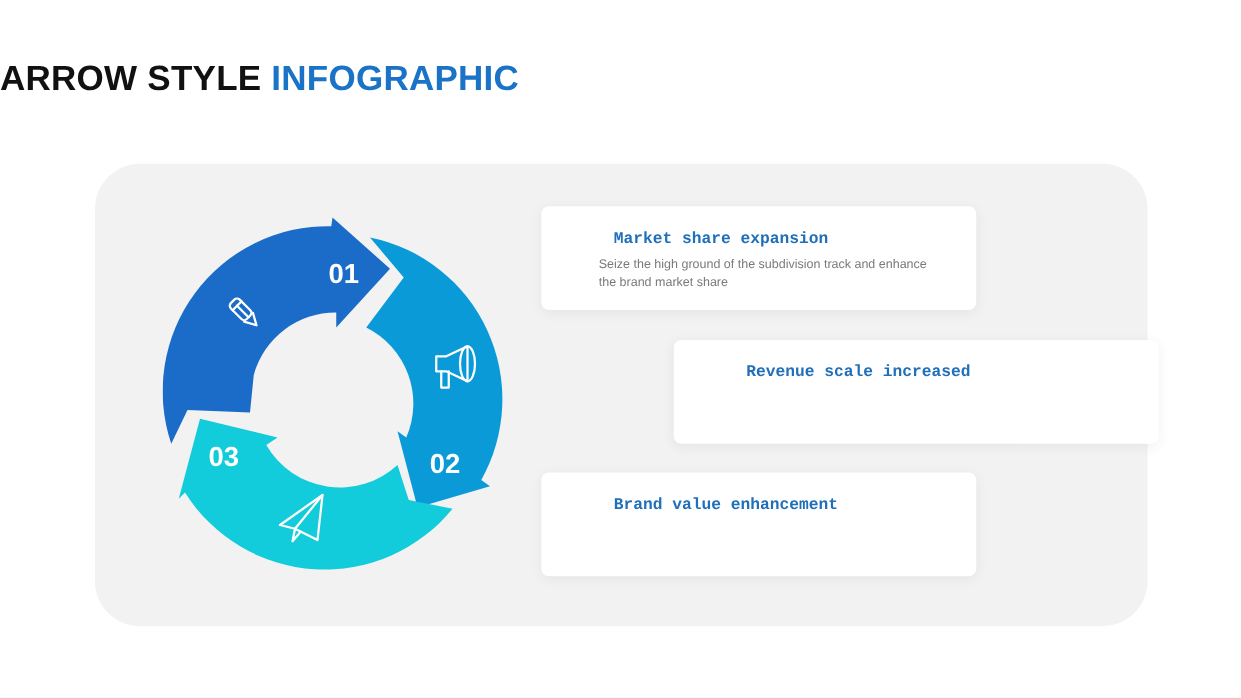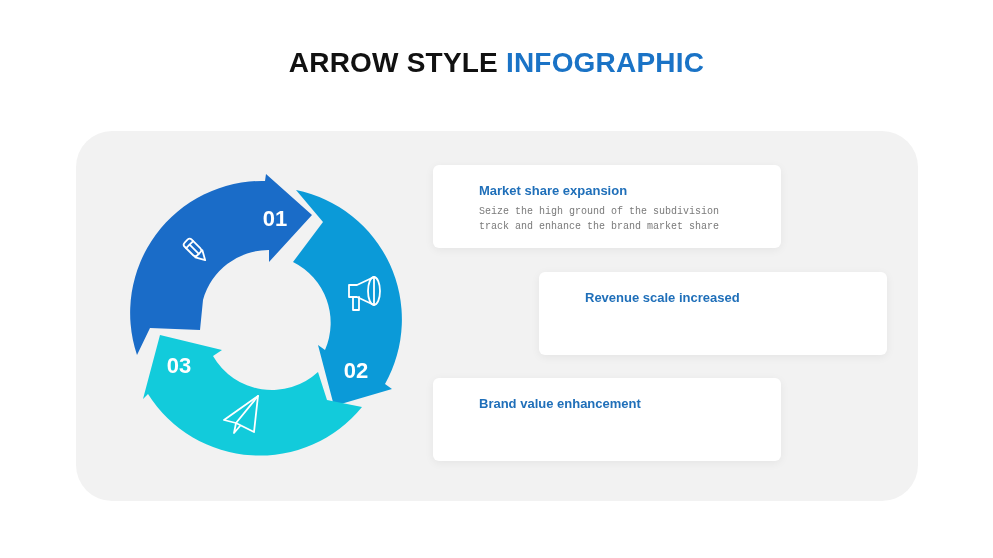--- a/index.html
+++ b/index.html
@@ -1,25 +1,25 @@
 <!DOCTYPE html>
 <html><head>
 <meta charset="utf-8">
 <style>
   html, body { margin:0; padding:0; }
   body { width:993px; height:558px; background:#ffffff; position:relative; overflow:hidden; font-family:"Liberation Sans", sans-serif; }
-  .title { position:absolute; left:0; width:993px; top:47px; text-align:center; font-size:28px; font-weight:700; letter-spacing:0.2px; color:#111111; font-family:"Liberation Sans", sans-serif; }
+  .title { position:absolute; left:0; width:993px; top:47px; font-size:28px; font-weight:700; letter-spacing:0.2px; color:#111111; font-family:"Liberation Sans", sans-serif; }
   .title .accent { color:#1a73c6; }
   .panel { position:absolute; left:76px; top:131px; width:842px; height:370px; background:#f2f2f2; border-radius:36px; }
   .ring { position:absolute; left:130px; top:170px; width:280px; height:290px; }
   .card { position:absolute; width:348px; height:83px; background:#ffffff; border-radius:6px; box-shadow:0 2px 10px rgba(0,0,0,0.06); }
-  .card .ct { position:absolute; left:46px; top:18px; font-size:13px; font-weight:700; color:#1f6fb9; font-family:Liberation Sans, sans-serif;text-align:center; }
-  .card .cd { position:absolute; left:46px; top:39px; width:270px; font-size:10px; line-height:15px; color:#7a7a7a; font-family:Liberation Mono, monospace; }
+  .card .ct { position:absolute; left:58px; top:18px; font-size:13px; font-weight:700; color:#1f6fb9; font-family:Liberation Mono, monospace;text-align:center; }
+  .card .cd { position:absolute; left:46px; top:39px; width:270px; font-size:10px; line-height:15px; color:#7a7a7a; font-family:Liberation Sans, sans-serif; }
   #card1 { left:433px; top:165px; }
-  #card2 { left:539px; top:272px; }
+  #card2 { left:539px; top:272px;padding-left:40px; }
   #card3 { left:433px; top:378px; }
 </style>
 </head>
 <body>
 
 <div class="title"><span>ARROW STYLE </span><span class="accent">INFOGRAPHIC</span></div>
 
 <div class="panel"></div>
 
 <svg class="ring" viewBox="130 170 280 290" xmlns="http://www.w3.org/2000/svg">

